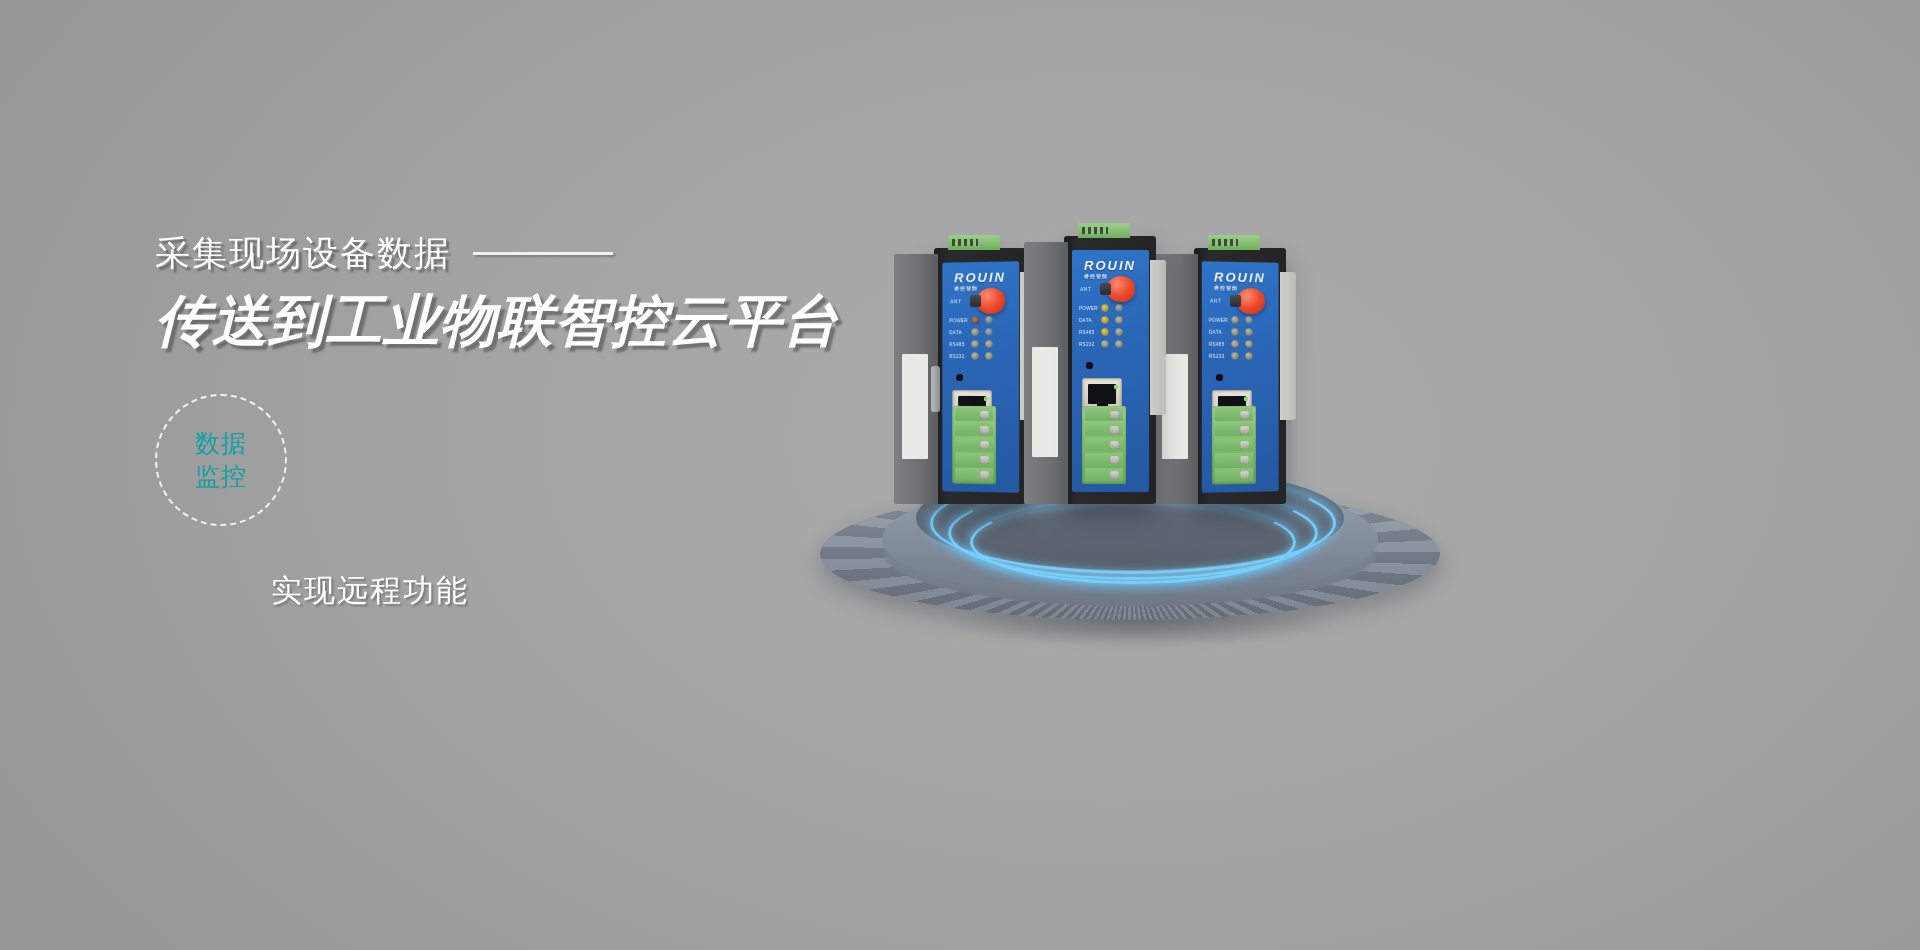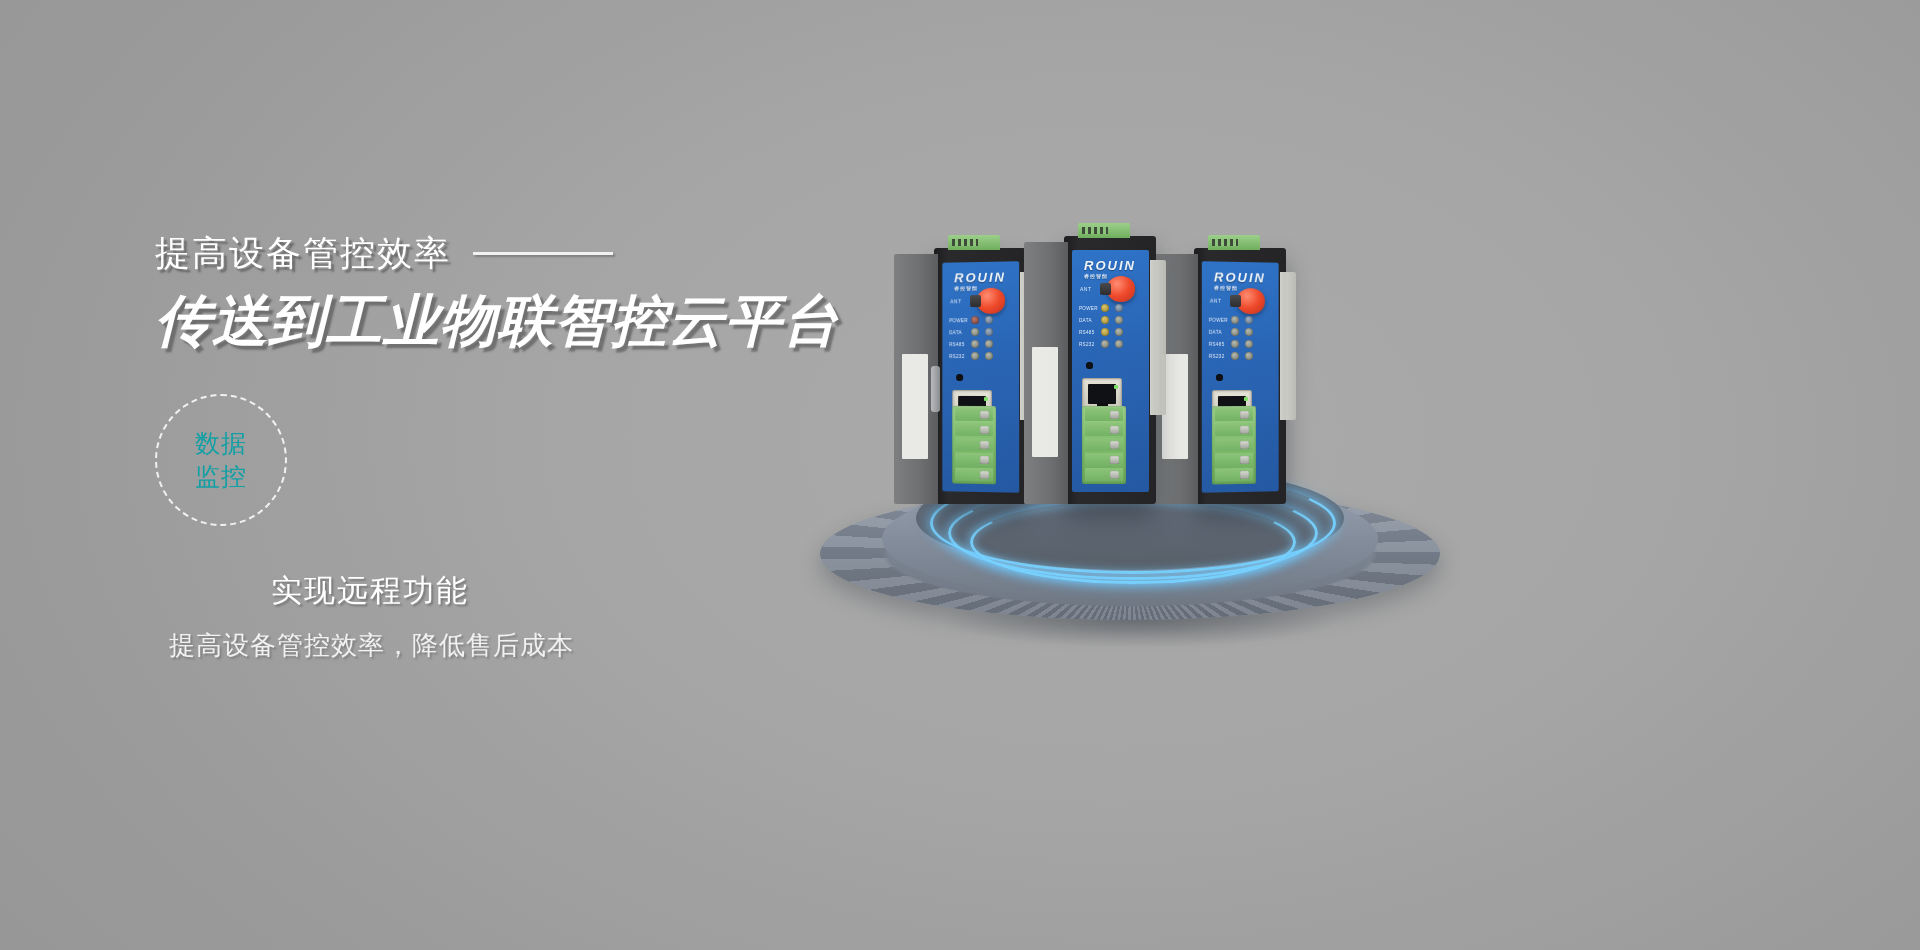--- a/index.html
+++ b/index.html
@@ -207,35 +207,34 @@
   }
 </style>
 </head>
 <body>
 
 <div class="stage">
 
   <div class="left">
 
     <div class="head-row">
-      <div class="head-1">提高设备管控效率</div>
+      <div class="head-1">采集现场设备数据</div>
       <div class="head-rule"></div>
     </div>
 
     <div class="head-2">传送到工业物联智控云平台</div>
 
     <div class="circles">
       <div class="circle">
         <span>数据</span>
         <span>监控</span>
       </div>
     </div>
 
     <div class="sub-1">实现远程功能</div>
-    <div class="sub-2">提高设备管控效率，降低售后成本</div>
   </div>
 
   <div class="scene">
 
     <div class="shadow-blob"></div>
 
     <div class="pedestal">
       <div class="ped-ring-outer"></div>
       <div class="ped-teeth"></div>
       <div class="ped-inner"></div>

